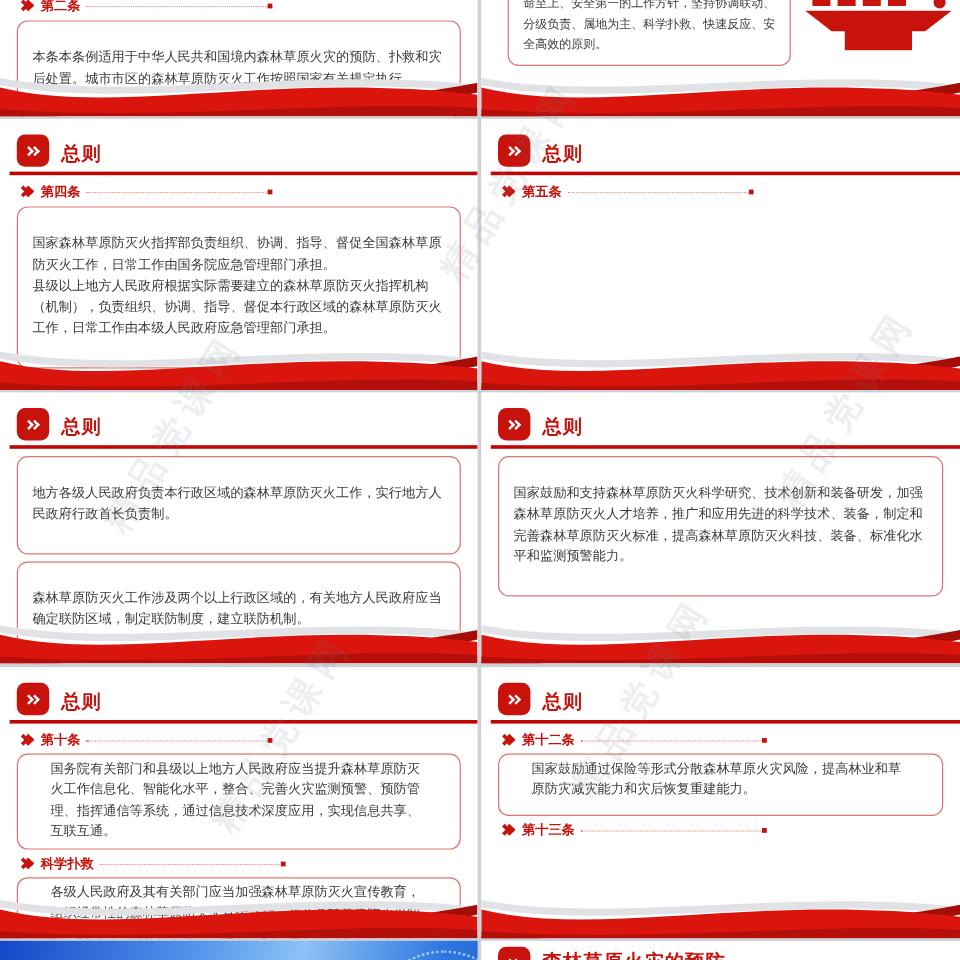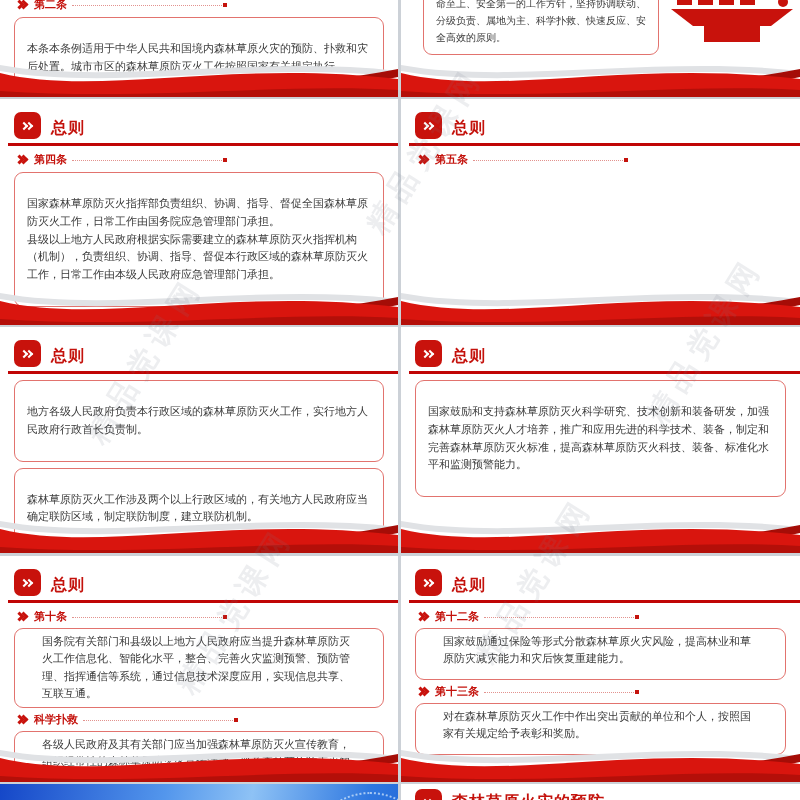--- a/index.html
+++ b/index.html
@@ -298,23 +298,20 @@
       <div class="art-box" style="min-height:52px;">
         <p>国家鼓励通过保险等形式分散森林草原火灾风险，提高林业和草原防灾减灾能力和灾后恢复重建能力。</p>
       </div>
       <div class="art-label">
         <span class="chev-r"></span>
         <span class="chev-r"></span>
         <span class="art-name">第十三条</span>
         <span class="dots"></span>
         <span class="sq"></span>
       </div>
-      <div class="art-box" style="min-height:52px;">
-        <p>对在森林草原防灭火工作中作出突出贡献的单位和个人，按照国家有关规定给予表彰和奖励。</p>
-      </div>
     </div>
     <svg class="wave" viewBox="0 0 400 40" preserveAspectRatio="none">
       <path d="M0,8 C110,28 260,-2 400,14 L400,20 C260,4 110,34 0,14 Z" fill="#e0e2e5"></path>
       <path d="M0,38 C130,10 250,42 400,12 L400,20 C250,52 130,20 0,48 Z" fill="#a50d07"></path>
       <path d="M0,16 C100,40 230,2 400,22 L400,40 L0,40 Z" fill="#d9150e"></path>
       <path d="M0,34 C150,44 280,26 400,33 L400,40 L0,40 Z" fill="#b40f09"></path>
     </svg>
   </div>
 
   <div class="slide slide-blue row-4">

